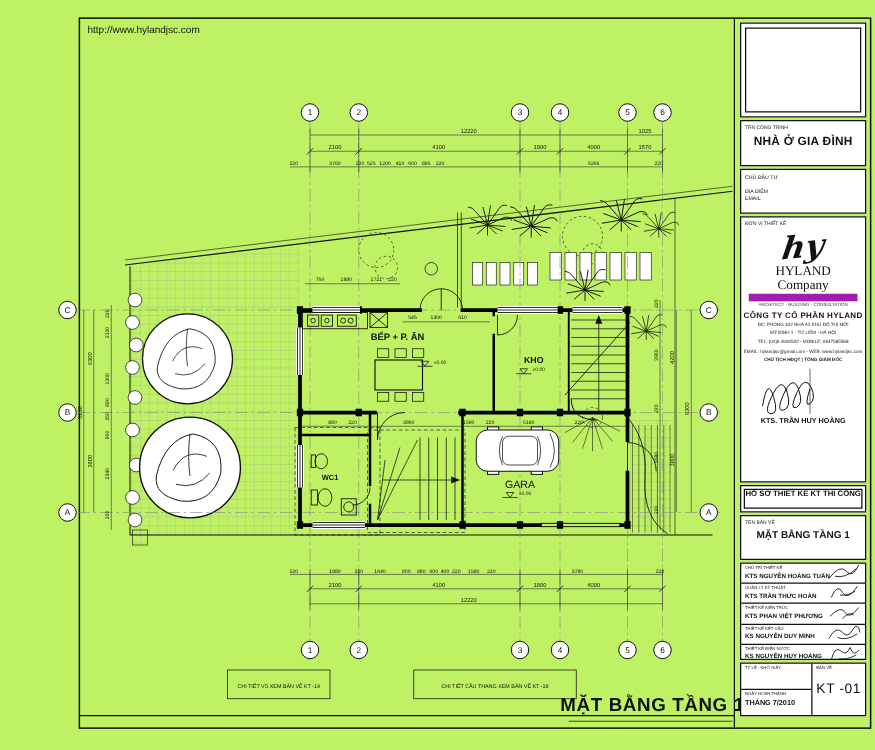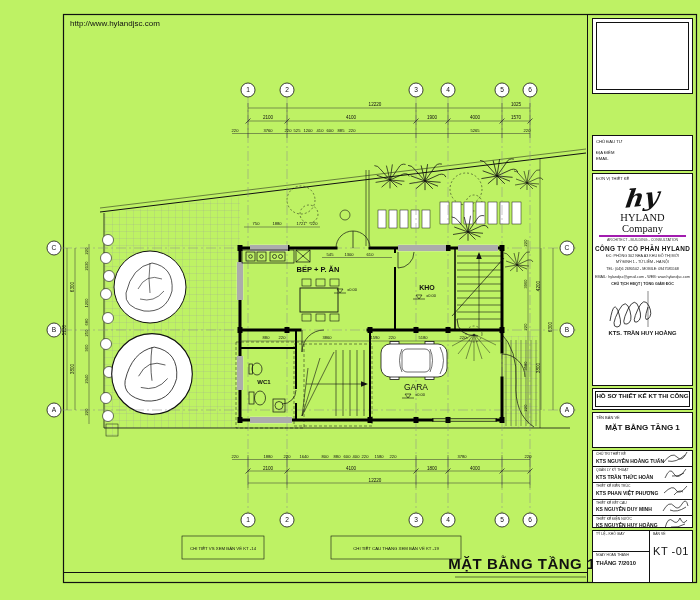--- a/index.html
+++ b/index.html
@@ -17,21 +17,21 @@
   
   .tblock{position:absolute;left:588px;top:14px;width:109px;height:569px;}
   .tb{position:absolute;left:4px;width:101px;border:1px solid #111;box-sizing:border-box;background:#fff;}
   .inner{position:absolute;inset:3px;border:1px solid #111;}
   .lab{font-size:4px;color:#222;padding:2px 0 0 3px;text-transform:uppercase;}
   .projname{font-size:9.5px;font-weight:bold;text-align:center;margin-top:4px;letter-spacing:.2px;}
   .tiny{font-size:4.2px;padding-left:3px;margin-top:3px;}
   .logo{font-family:"DejaVu Serif",serif;font-style:italic;font-weight:bold;font-size:25px;
         text-align:center;transform:skewX(-14deg) rotate(-6deg);margin-top:2px;}
   .coen{font-family:"Liberation Serif",serif;font-size:10.5px;text-align:center;
-        border-bottom:2px solid #a21caf;margin:0 6px;padding-bottom:1px;}
+        border-bottom:6px solid #a21caf;margin:0 6px;padding-bottom:1px;}
   .tag{font-size:3.6px;text-align:center;margin-top:1px;color:#333;}
   .covn{font-size:6.4px;font-weight:bold;text-align:center;margin-top:3px;letter-spacing:.3px;}
   .addr{font-size:3.7px;text-align:center;margin-top:2px;color:#222;line-height:1.5;}
   .chief{font-size:5.8px;font-weight:bold;text-align:center;margin-top:1px;}
   .dossier{font-size:6.2px;font-weight:bold;text-align:center;line-height:14px;}
   .dname{font-size:8px;font-weight:bold;text-align:center;margin-top:3px;}
   .srow{position:relative;height:15.2px;border-bottom:1px solid #111;}
   .srow:last-child{border-bottom:none;}
   .srole{font-size:3.4px;color:#222;padding:1px 0 0 3px;text-transform:uppercase;}
   .sname{font-size:5px;font-weight:bold;padding-left:3px;margin-top:1.5px;white-space:nowrap;}
@@ -409,20 +409,24 @@
   <line x1="455" y1="577" x2="586" y2="577" stroke="#111" stroke-width="0.6"></line>
 </svg>
 
 
 <div class="tblock">
 
   <div class="tb" style="top:4px;height:76px;">
     <div class="inner"></div>
   </div>
 
+  <div class="tb" style="top:82px;height:37px;">
+    <div class="lab">TÊN CÔNG TRÌNH</div>
+    <div class="projname">NHÀ Ở GIA ĐÌNH</div>
+  </div>
 
   <div class="tb" style="top:121px;height:36px;">
     <div class="tiny">CHỦ ĐẦU TƯ</div>
     <div class="tiny" style="margin-top:6px">ĐỊA ĐIỂM</div>
     <div class="tiny" style="margin-top:1px">EMAIL</div>
   </div>
 
   <div class="tb" style="top:159px;height:213px;">
     <div class="lab">ĐƠN VỊ THIẾT KẾ</div>
     <div class="logo">hy</div>
@@ -482,21 +486,21 @@
     </div>
     <div class="srow">
       <div class="srole">THIẾT KẾ ĐIỆN NƯỚC</div>
       <div class="sname">KS NGUYỄN HUY HOÀNG</div>
       <svg class="sig" width="30" height="17">
             <path d="M5,14 Q8,2 13,7 Q17,11 20,4 Q23,12 27,6 M11,13 Q18,14 25,10" stroke="#111" stroke-width="0.7" fill="none"></path>
           </svg>
     </div>
   </div>
 
-  <div class="tb" style="top:516px;height:53px;padding-left:12px;">
+  <div class="tb" style="top:516px;height:43px;padding-left:12px;">
     <div class="b8L">
       <div class="b8cell">
         <div class="srole">TỶ LỆ - KHỔ GIẤY</div>
       </div>
       <div>
         <div class="srole">NGÀY HOÀN THÀNH</div>
         <div class="dateval">THÁNG 7/2010</div>
       </div>
     </div>
     <div style="position:absolute;left:57px;top:0;right:0;height:100%;">

